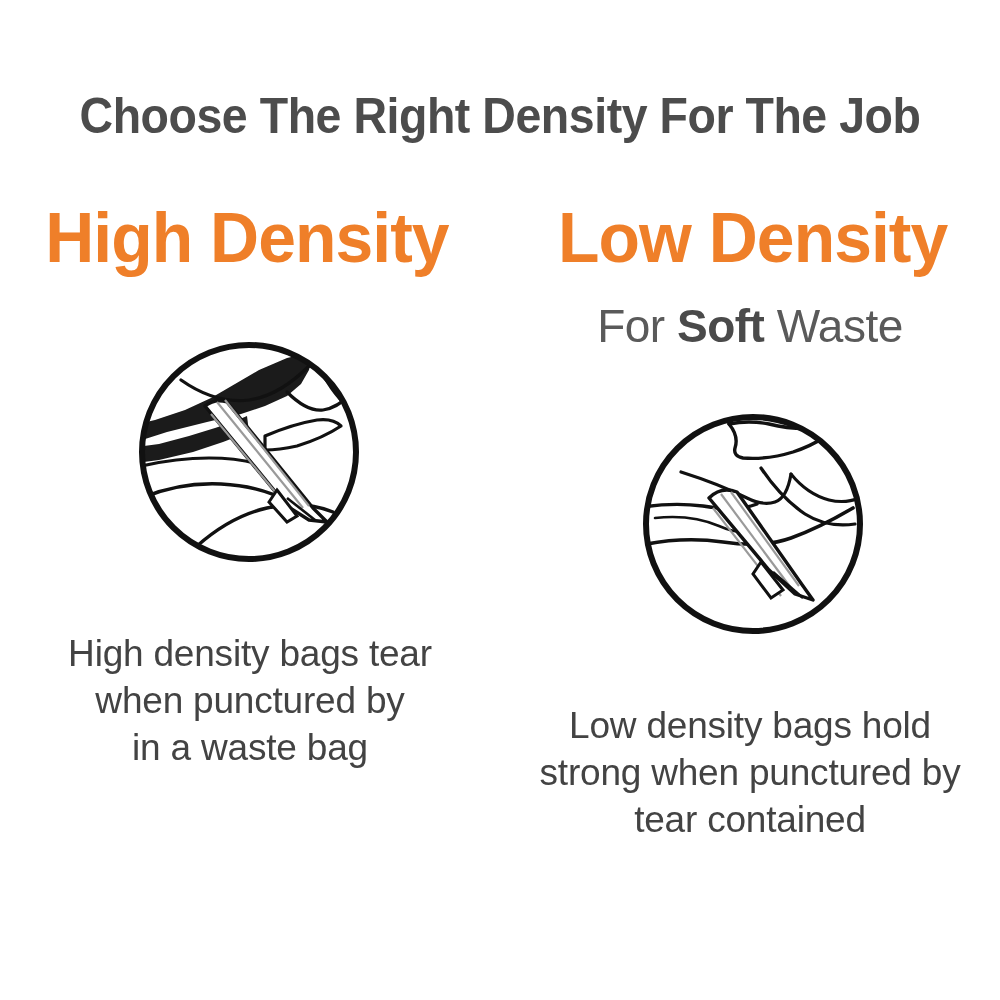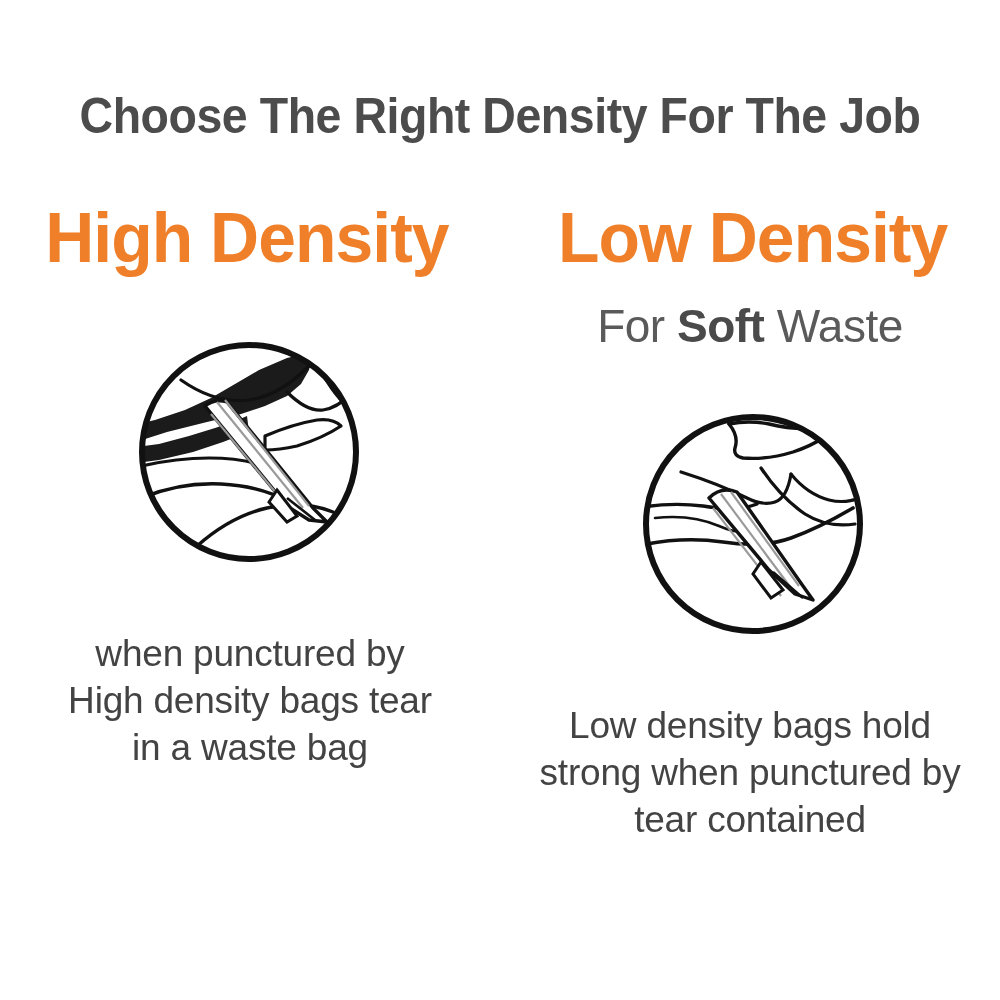--- a/index.html
+++ b/index.html
@@ -163,22 +163,22 @@
             <path d="M 74 74 L 158 176" fill="none" stroke="#9a9a9a" stroke-width="2.2"></path>
 
             <path d="M 140 150 L 160 176 L 150 182 L 132 162 Z" fill="#ffffff" stroke="#111111" stroke-width="3"></path>
             <path d="M 150 158 L 178 180" fill="none" stroke="#111111" stroke-width="2.6"></path>
           </g>
           <circle cx="112" cy="112" r="107" fill="none" stroke="#111111" stroke-width="6"></circle>
         </svg>
       </div>
 
       <div class="caption">
+        <span class="cap-line">High density bags tear</span>
         <span class="cap-line">when punctured by</span>
-        <span class="cap-line">High density bags tear</span>
         <span class="cap-line">in a waste bag</span>
       </div>
 
     </div>
 
     <div class="column column-right">
 
       <div class="density-heading">Low Density</div>
 
       <div class="waste-subtitle">

